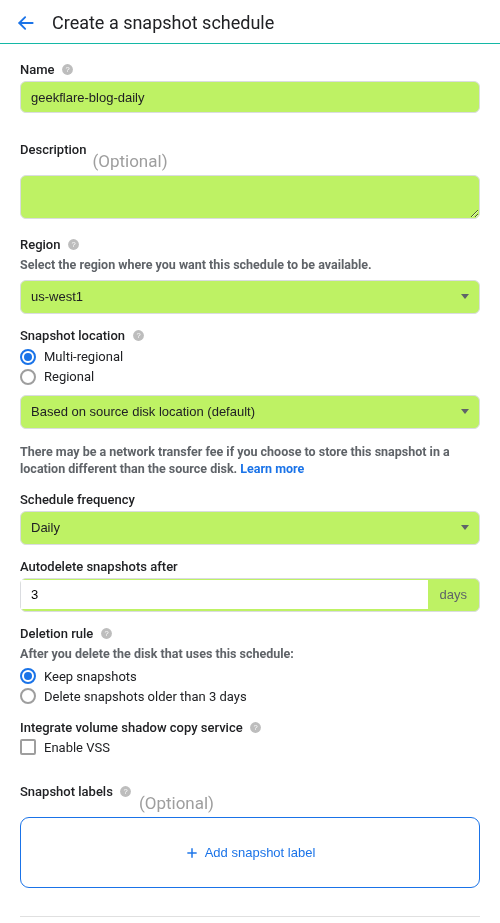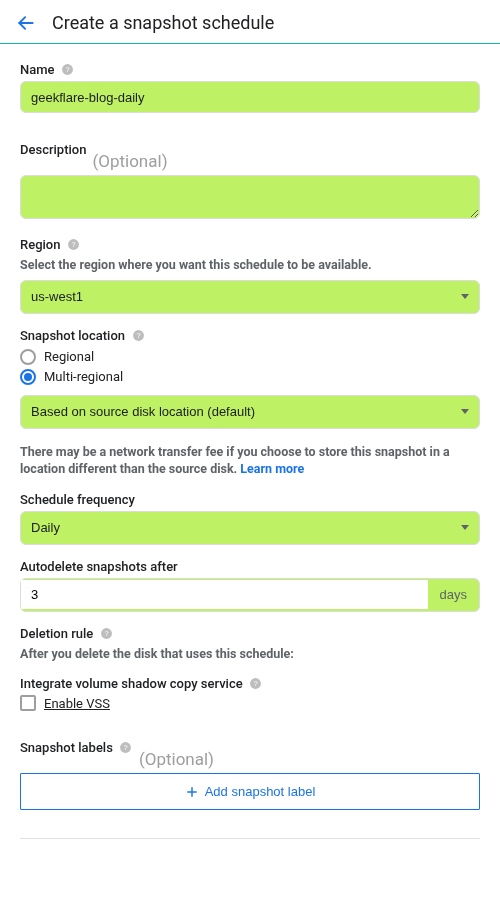--- a/index.html
+++ b/index.html
@@ -131,43 +131,42 @@
     background: #1a73e8;
     border-radius: 50%;
   }
   .radio-label { font-size: 13px; color: #202124; }
   .checkbox-item {
     display: flex;
     align-items: center;
     gap: 8px;
     cursor: pointer;
     margin-top: 4px;
-    text-decoration: underline;
   }
   .checkbox {
     width: 16px; height: 16px;
     border: 2px solid #9e9e9e;
     border-radius: 2px;
     flex-shrink: 0;
   }
   .checkbox-label { font-size: 13px; color: #202124; }
   .add-btn {
     width: 100%;
     border: 1px solid #1a73e8;
     background: #fff;
     color: #1a73e8;
     font-size: 13px;
     font-weight: 500;
-    padding: 10px;
+    padding: 27px;
     display: flex;
     align-items: center;
     justify-content: center;
     gap: 6px;
     cursor: pointer;
-    border-radius: 1px;
+    border-radius: 9px;
   }
   .divider {
     border: none;
     border-top: 1px solid #e0e0e0;
     margin: 28px 0 14px 0;
   }
   .footer-note {
     font-size: 13px;
     color: #5f6368;
     margin-bottom: 16px;
@@ -231,26 +230,26 @@
       <span class="label">Snapshot location</span>
       <span class="help-icon">
           <svg width="13" height="13" viewBox="0 0 24 24" fill="#bdbdbd">
             <circle cx="12" cy="12" r="10"></circle>
             <text x="12" y="17" text-anchor="middle" font-size="14" fill="#fff" font-family="Arial">?</text>
           </svg>
         </span>
     </div>
     <div class="radio-group">
       <div class="radio-item">
+        <span class="radio checked"></span>
+        <span class="radio-label">Multi-regional</span>
+      </div>
+      <div class="radio-item">
         <span class="radio"></span>
         <span class="radio-label">Regional</span>
-      </div>
-      <div class="radio-item">
-        <span class="radio checked"></span>
-        <span class="radio-label">Multi-regional</span>
       </div>
     </div>
     <div style="height:8px"></div>
     <div class="select">
       <span class="value">Based on source disk location (default)</span>
       <span class="dropdown-arrow"></span>
     </div>
   </div>
 
   <div class="hint" style="margin-bottom:14px;">
@@ -284,20 +283,30 @@
     <div class="label-row">
       <span class="label">Deletion rule</span>
       <span class="help-icon">
           <svg width="13" height="13" viewBox="0 0 24 24" fill="#bdbdbd">
             <circle cx="12" cy="12" r="10"></circle>
             <text x="12" y="17" text-anchor="middle" font-size="14" fill="#fff" font-family="Arial">?</text>
           </svg>
         </span>
     </div>
     <div class="hint" style="margin-bottom:2px;">After you delete the disk that uses this schedule:</div>
+    <div class="radio-group">
+      <div class="radio-item">
+        <span class="radio checked"></span>
+        <span class="radio-label">Keep snapshots</span>
+      </div>
+      <div class="radio-item">
+        <span class="radio"></span>
+        <span class="radio-label">Delete snapshots older than 3 days</span>
+      </div>
+    </div>
   </div>
 
   <div class="field-group">
     <div class="label-row">
       <span class="label">Integrate volume shadow copy service</span>
       <span class="help-icon">
           <svg width="13" height="13" viewBox="0 0 24 24" fill="#bdbdbd">
             <circle cx="12" cy="12" r="10"></circle>
             <text x="12" y="17" text-anchor="middle" font-size="14" fill="#fff" font-family="Arial">?</text>
           </svg>

